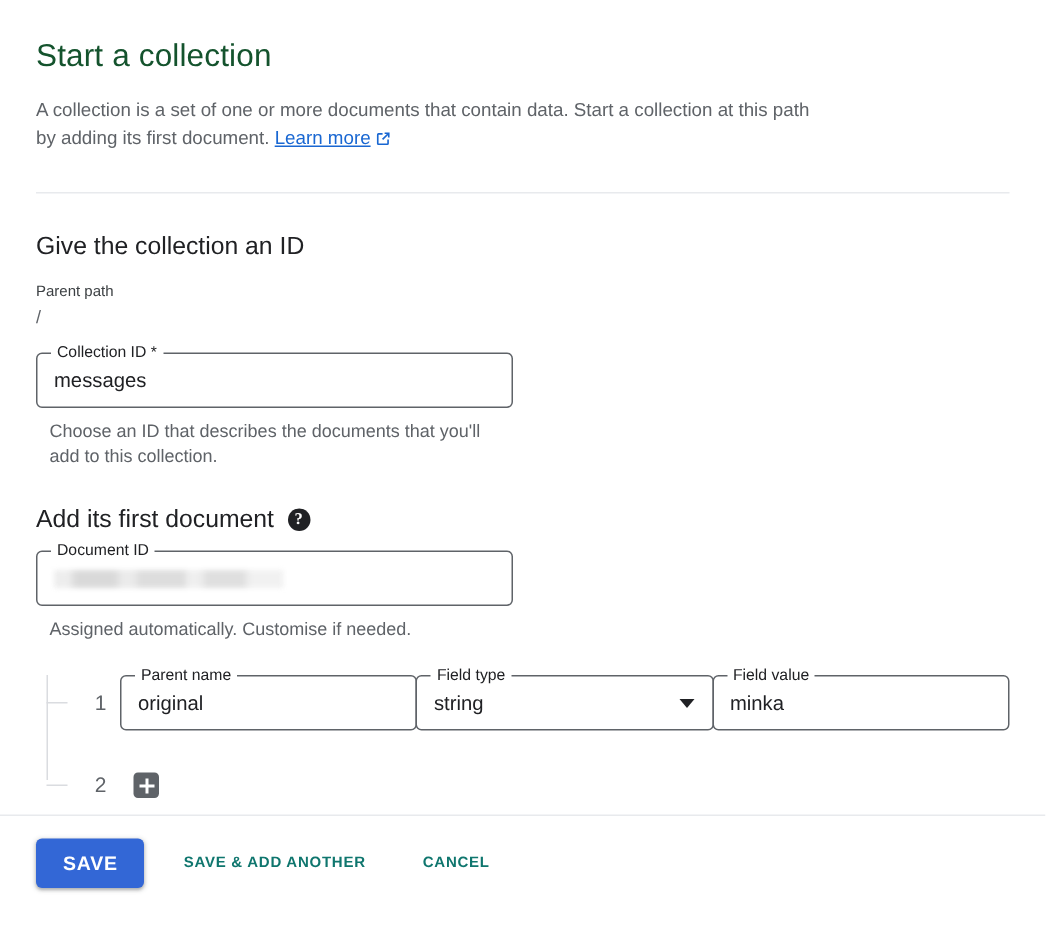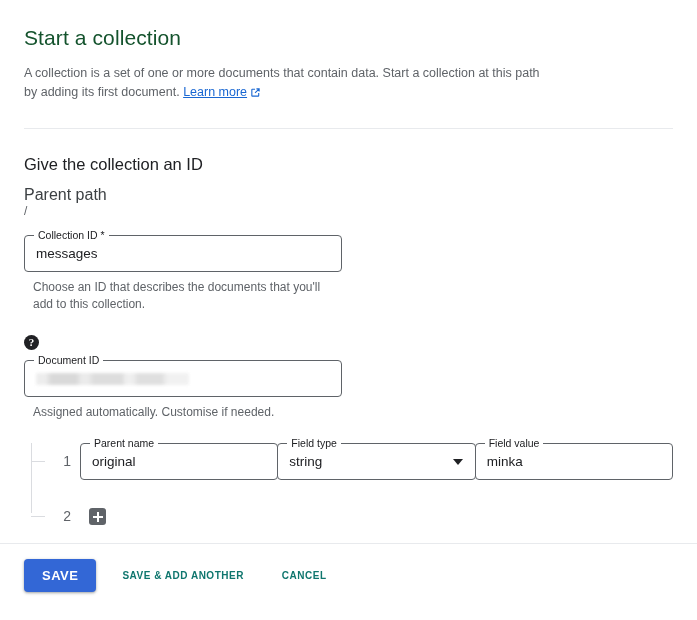--- a/index.html
+++ b/index.html
@@ -90,21 +90,21 @@
     font-size: 11px;
     font-weight: 700;
     line-height: 15px;
     text-align: center;
     cursor: pointer;
     flex: none;
     font-family: "Liberation Serif", serif;
   }
 
   .parent-path-label {
-    font-size: 16px;
+    font-size: 10px;
     line-height: 16px;
     color: #3c4043;
   }
   .parent-path-value {
     font-size: 12px;
     line-height: 16px;
     color: #5f6368;
     margin-bottom: 16px;
   }
 
@@ -329,20 +329,21 @@
     <div class="parent-path-label">Parent path</div>
     <div class="parent-path-value">/</div>
 
     <div class="mdc-field collection-id-field">
       <span class="notch">Collection ID *</span>
       <input class="value" type="text" value="messages" style="">
     </div>
     <div class="field-hint">Choose an ID that describes the documents that you'll add to this collection.</div>
 
     <div class="section-title-row" style="margin-top:22px;">
+      <h2 class="section-title">Add its first document</h2>
       <span class="help-icon">?</span>
     </div>
 
     <div class="mdc-field doc-id-field">
       <span class="notch">Document ID</span>
       <span class="blurred-value"></span>
     </div>
     <div class="field-hint">Assigned automatically. Customise if needed.</div>
 
     <div class="fields-block">

